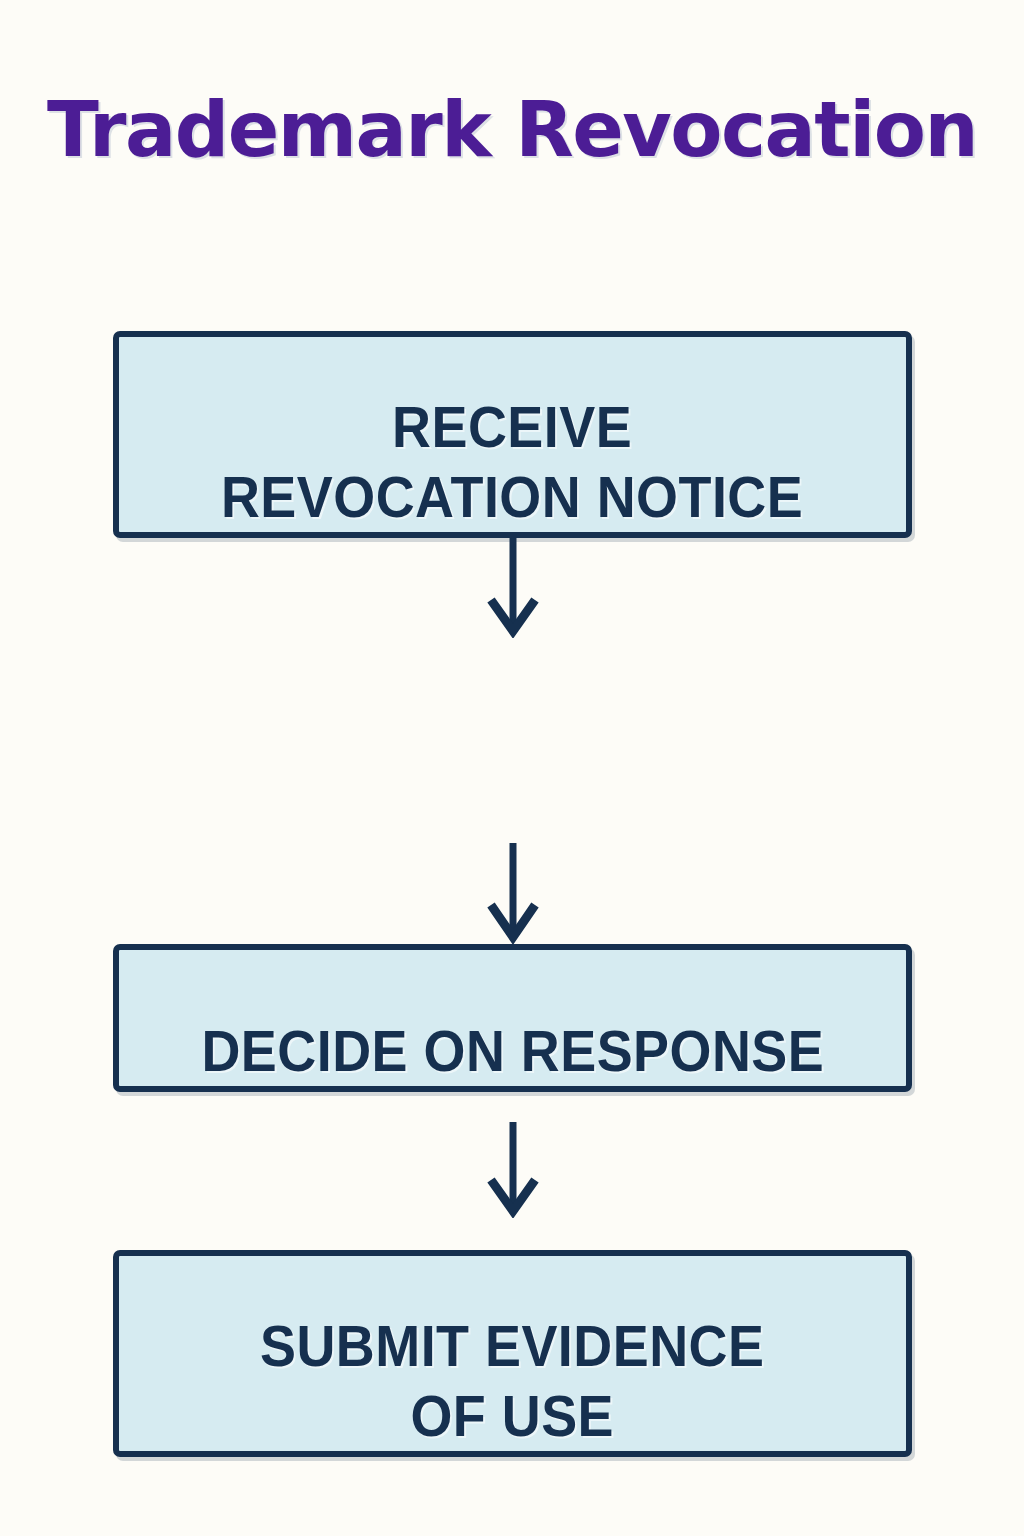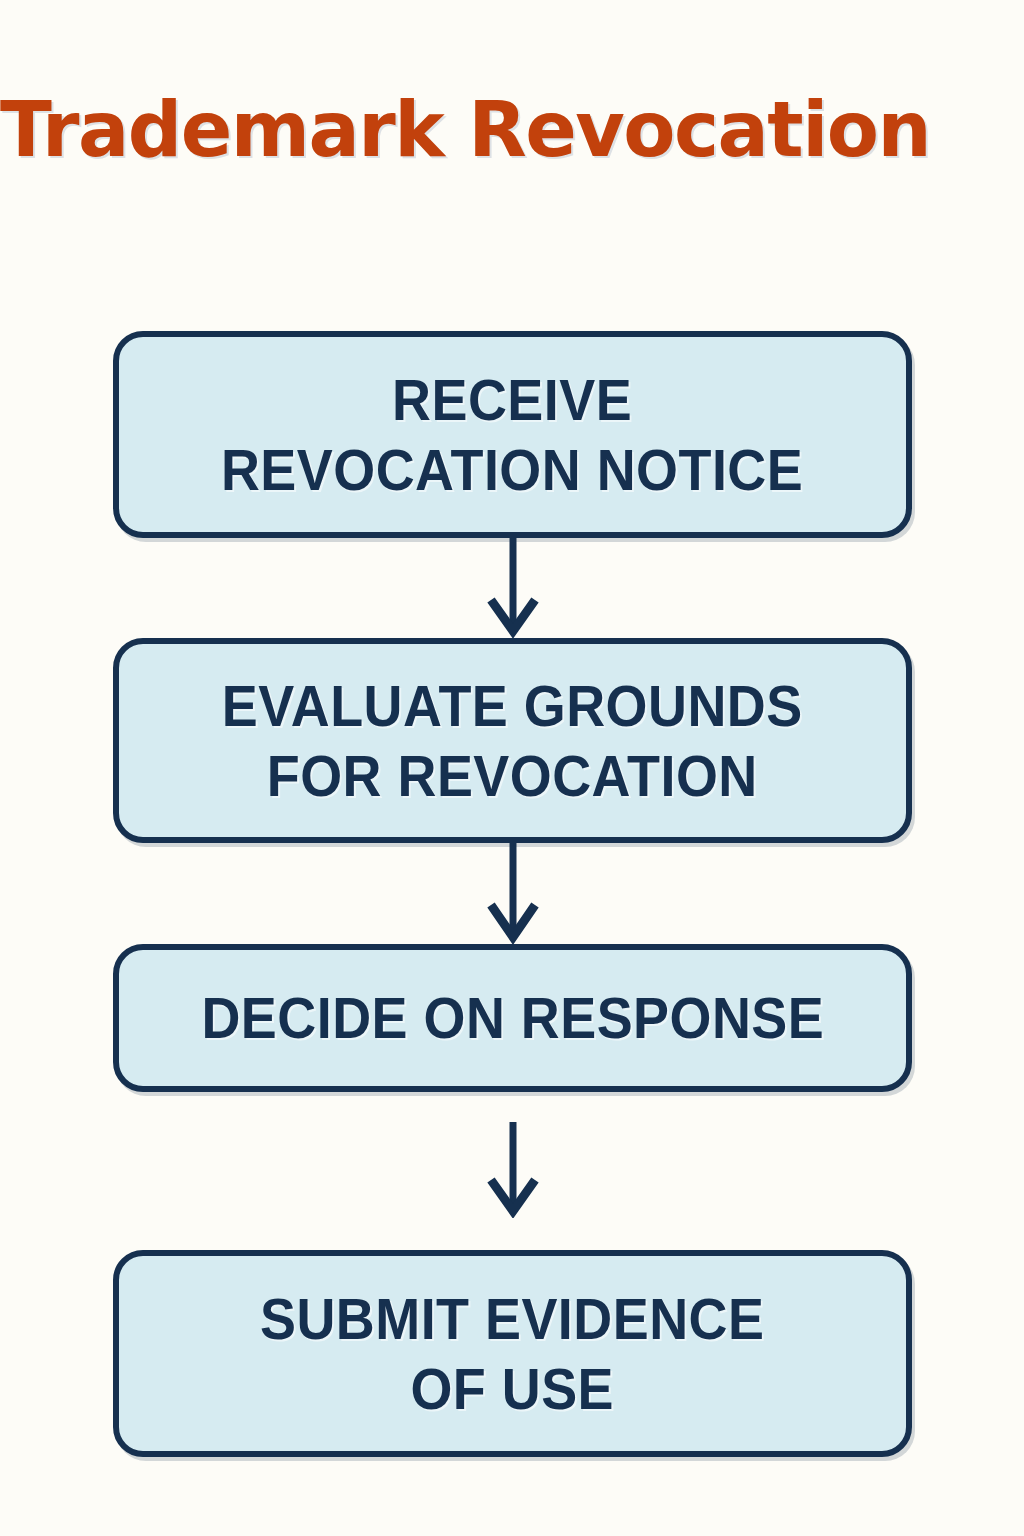--- a/index.html
+++ b/index.html
@@ -19,47 +19,47 @@
     width: 1024px;
     height: 1536px;
     background: #fdfcf7;
   }
 
   
   .title {
     position: absolute;
     left: 0;
     top: 88px;
-    width: 824px;
+    width: 1024px;
     text-align: center;
-    color: #c2410c;
+    color: #4c1d95;
     font-family: "DejaVu Sans", "Liberation Sans", sans-serif;
     font-weight: bold;
     font-size: 76px;
     line-height: 84px;
     letter-spacing: -1.5px;
     text-shadow: 2px 2px 0 rgba(160,175,195,0.35);
   }
   .title-line {
     display: block;
     white-space: nowrap;
   }
 
   
   .flow-box {
     position: absolute;
     left: 113px;
     width: 799px;
     box-sizing: border-box;
     background: #d6ebf1;
     border: 6px solid #16304f;
-    border-radius: 30px;
+    border-radius: 7px;
     box-shadow: 3px 4px 0 rgba(22,48,79,0.18);
     display: flex;
-    align-items: center;
+    align-items: flex-end;
     justify-content: center;
   }
   .flow-box-label {
     color: #16304f;
     font-family: "Liberation Sans Narrow", "Liberation Sans", sans-serif;
     font-weight: bold;
     font-size: 58px;
     line-height: 70px;
     letter-spacing: 0.5px;
     text-align: center;
@@ -96,24 +96,20 @@
   <div class="flow-box" id="box-0">
     <span class="flow-box-label">RECEIVE
 REVOCATION NOTICE</span>
   </div>
 
   <svg class="connector-arrow" id="arrow-0" viewBox="0 0 70 100" preserveAspectRatio="none">
     <line x1="35" y1="0" x2="35" y2="92" stroke="#16304f" stroke-width="7"></line>
     <polyline points="13,62 35,93 57,62" fill="none" stroke="#16304f" stroke-width="9" stroke-linecap="butt" stroke-linejoin="miter"></polyline>
   </svg>
 
-  <div class="flow-box" id="box-1">
-    <span class="flow-box-label">EVALUATE GROUNDS
-FOR REVOCATION</span>
-  </div>
 
   <svg class="connector-arrow" id="arrow-1" viewBox="0 0 70 101" preserveAspectRatio="none">
     <line x1="35" y1="0" x2="35" y2="93" stroke="#16304f" stroke-width="7"></line>
     <polyline points="13,62 35,94 57,62" fill="none" stroke="#16304f" stroke-width="9" stroke-linecap="butt" stroke-linejoin="miter"></polyline>
   </svg>
 
   <div class="flow-box" id="box-2">
     <span class="flow-box-label">DECIDE ON RESPONSE</span>
   </div>
 

